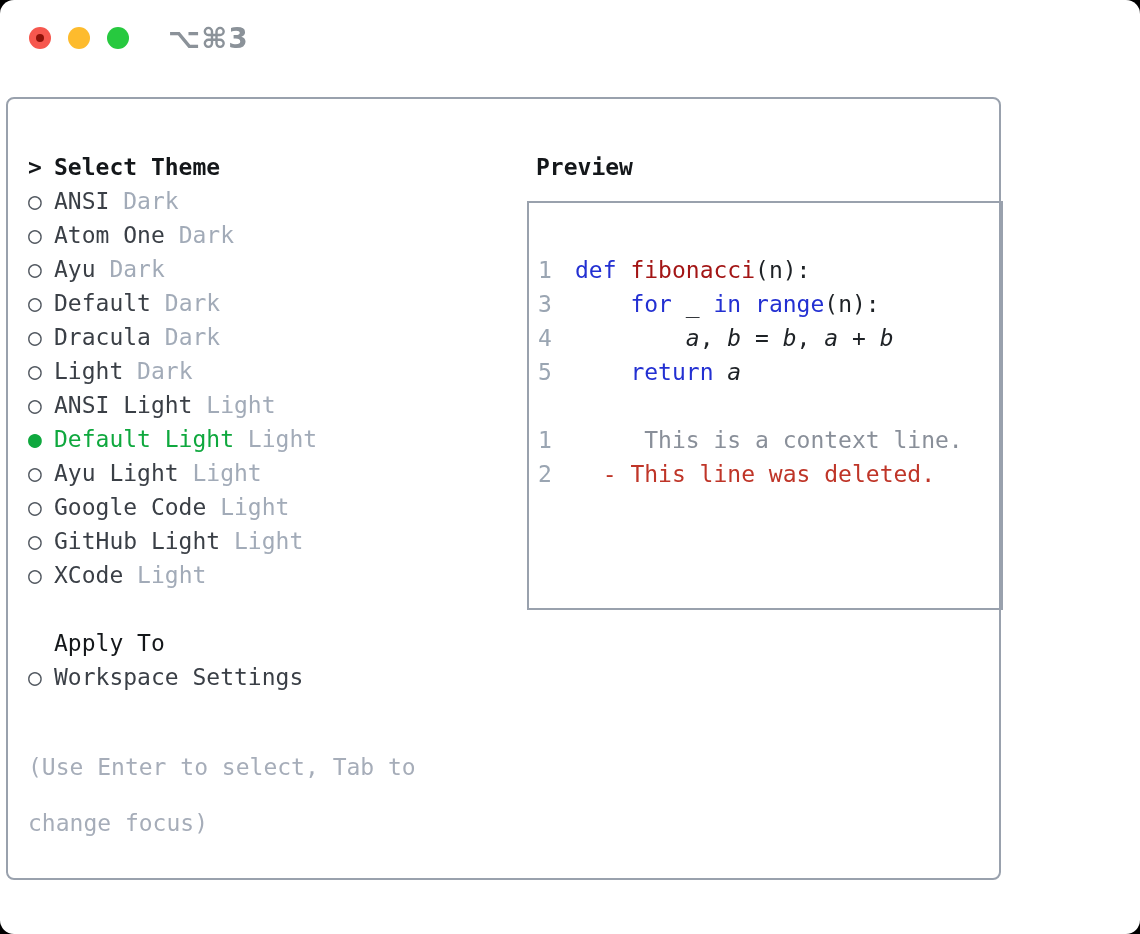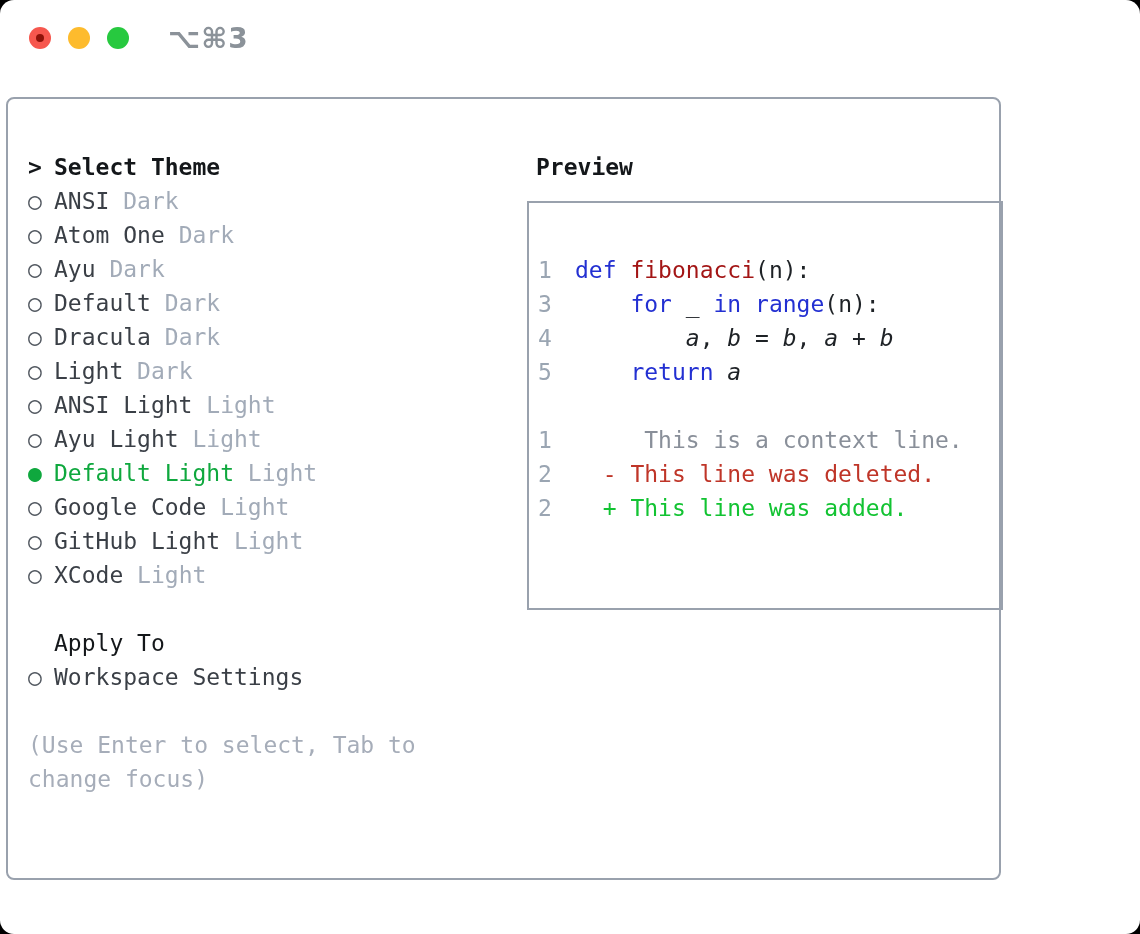--- a/index.html
+++ b/index.html
@@ -25,21 +25,21 @@
   
   .left-col{position:absolute;left:20px;top:51px;width:460px;}
   .mk{display:inline-block;width:26px;color:#565c64;}
   .mk.sel{color:var(--green-sel);}
   .prompt{color:#14171a;font-weight:700;}
   .hdr{color:#14171a;font-weight:700;}
   .subhdr{color:#14171a;}
   .t-name{color:#3a3f46;}
   .t-name.sel{color:var(--green-sel);}
   .t-var{color:#a2abb8;}
-  .hint{color:#a6adb9;}
+  .hint{color:#a6adb9;margin-top:22px;}
   
   .right-col{position:absolute;left:491px;top:51px;padding-left:28px;}
   .pv-title{margin-left:9px;height:34px;line-height:34px;font-size:23px;color:#14171a;font-weight:700;}
   .preview-box{margin-top:17px;width:476px;height:409px;border:2px solid #99a1ad;
     box-sizing:border-box;padding:50px 0 0 9px;overflow:hidden;}
   .cl{height:34px;line-height:34px;font-size:23px;white-space:pre;}
   .ln{display:inline-block;width:37px;color:#9aa5b2;}
   .tok-kw{color:var(--blue-kw);}
   .tok-fn{color:var(--red-fn);}
   .tok-pl{color:#1e2226;}
@@ -68,22 +68,22 @@
     <div class="left-col">
       <div class="row"><span class="mk prompt">&gt;</span><span class="hdr">Select Theme</span></div>
       <div id="theme-list">
           <div class="row"><span class="mk">○</span><span class="t-name">ANSI</span><span class="t-var"> Dark</span></div>
           <div class="row"><span class="mk">○</span><span class="t-name">Atom One</span><span class="t-var"> Dark</span></div>
           <div class="row"><span class="mk">○</span><span class="t-name">Ayu</span><span class="t-var"> Dark</span></div>
           <div class="row"><span class="mk">○</span><span class="t-name">Default</span><span class="t-var"> Dark</span></div>
           <div class="row"><span class="mk">○</span><span class="t-name">Dracula</span><span class="t-var"> Dark</span></div>
           <div class="row"><span class="mk">○</span><span class="t-name">Light</span><span class="t-var"> Dark</span></div>
           <div class="row"><span class="mk">○</span><span class="t-name">ANSI Light</span><span class="t-var"> Light</span></div>
+          <div class="row"><span class="mk sel">●</span><span class="t-name sel">Default Light</span><span class="t-var"> Light</span></div>
           <div class="row"><span class="mk">○</span><span class="t-name">Ayu Light</span><span class="t-var"> Light</span></div>
-          <div class="row"><span class="mk sel">●</span><span class="t-name sel">Default Light</span><span class="t-var"> Light</span></div>
           <div class="row"><span class="mk">○</span><span class="t-name">Google Code</span><span class="t-var"> Light</span></div>
           <div class="row"><span class="mk">○</span><span class="t-name">GitHub Light</span><span class="t-var"> Light</span></div>
           <div class="row"><span class="mk">○</span><span class="t-name">XCode</span><span class="t-var"> Light</span></div>
         </div>
       <div class="row"> </div>
       <div class="row"><span class="mk"> </span><span class="subhdr">Apply To</span></div>
       <div id="apply-list">
           <div class="row"><span class="mk">○</span><span class="t-name">Workspace Settings</span></div>
         </div>
       <div class="row"> </div>
@@ -96,19 +96,18 @@
       <div class="preview-box">
         <div id="code-lines">
             <div class="cl"><span class="ln">1</span><span class="tok-kw">def</span><span class="tok-pl"> </span><span class="tok-fn">fibonacci</span><span class="tok-pl">(n):</span></div>
             <div class="cl"><span class="ln">3</span><span class="tok-pl">    </span><span class="tok-kw">for</span><span class="tok-pl"> _ </span><span class="tok-kw">in</span><span class="tok-pl"> </span><span class="tok-kw">range</span><span class="tok-pl">(n):</span></div>
             <div class="cl"><span class="ln">4</span><span class="tok-pl">        </span><span class="tok-var">a</span><span class="tok-pl">, </span><span class="tok-var">b</span><span class="tok-pl"> = </span><span class="tok-var">b</span><span class="tok-pl">, </span><span class="tok-var">a</span><span class="tok-pl"> + </span><span class="tok-var">b</span></div>
             <div class="cl"><span class="ln">5</span><span class="tok-pl">    </span><span class="tok-kw">return</span><span class="tok-pl"> </span><span class="tok-var">a</span></div>
           </div>
         <div id="diff-lines">
             <div class="cl diff-first"><span class="ln">1</span><span class="diff-context">     This is a context line.</span></div>
             <div class="cl"><span class="ln">2</span><span class="diff-deleted">  - This line was deleted.</span></div>
-            <div class="cl"><span class="ln">2</span><span class="diff-added">  + This line was added.</span></div>
           </div>
       </div>
     </div>
 
   </div>
 </div>
 
 </body></html>

